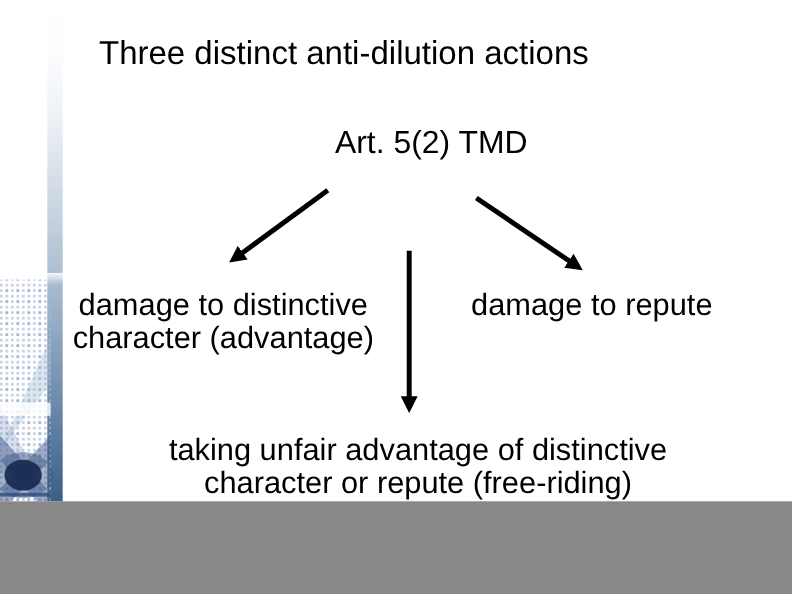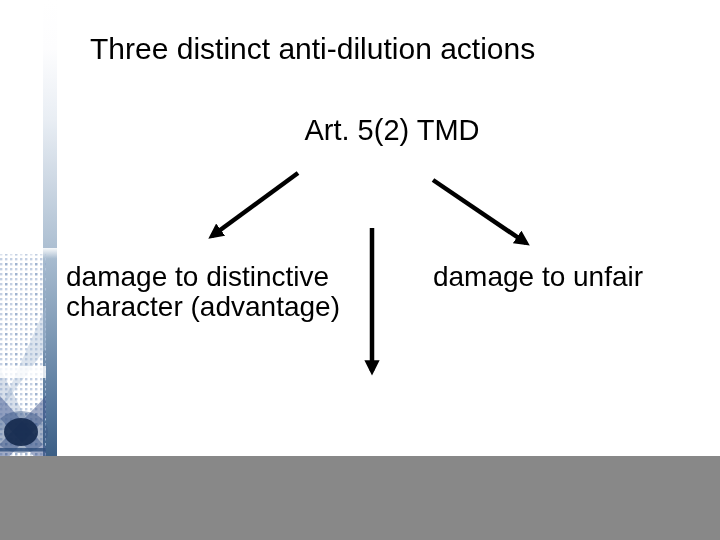--- a/index.html
+++ b/index.html
@@ -45,21 +45,21 @@
   }
   .arrows-svg {
     position: absolute;
     left: 0; top: 0;
     width: 720px; height: 540px;
     pointer-events: none;
   }
   .node {
     position: absolute;
     transform: translateX(-50%);
-    text-align: left;
+    text-align: center;
     font-size: 28px; font-weight: 400;
     line-height: 30px;
     white-space: nowrap;
   }
   .node-left   { left: 203px; top: 262px; }
   .node-right  { left: 538px; top: 262px; }
   .node-bottom { left: 380px; top: 394px; }
 </style>
 </head>
 <body>
@@ -116,17 +116,21 @@
     <line x1="433" y1="180" x2="526" y2="243" stroke="#000000" stroke-width="4.5" marker-end="url(#ah)"></line>
     <line x1="372" y1="228" x2="372" y2="371" stroke="#000000" stroke-width="4.5" marker-end="url(#ah)"></line>
   </svg>
 
   <div class="node node-left">
     <span>damage to distinctive</span><br>
     <span>character (advantage)</span>
   </div>
 
   <div class="node node-right">
-    <span>damage to unfair</span><br>
+    <span>damage to repute</span><br>
   </div>
 
+  <div class="node node-bottom">
+    <span>taking unfair advantage of distinctive</span><br>
+    <span>character or repute (free-riding)</span>
+  </div>
 
 </div>
 
 </body></html>

